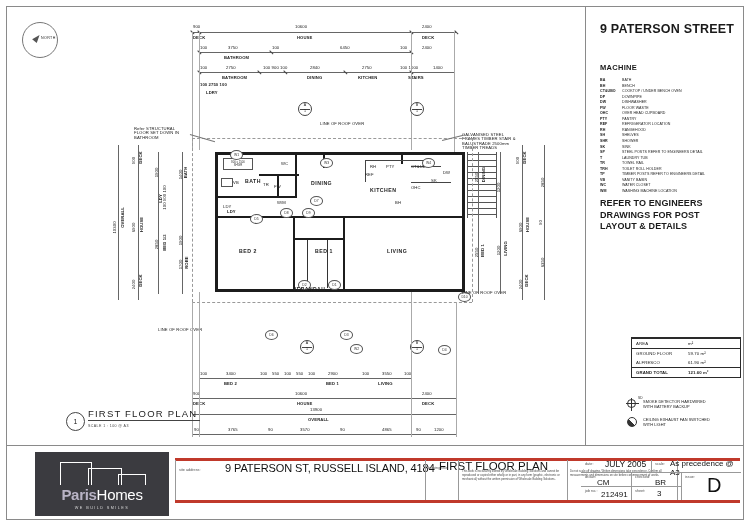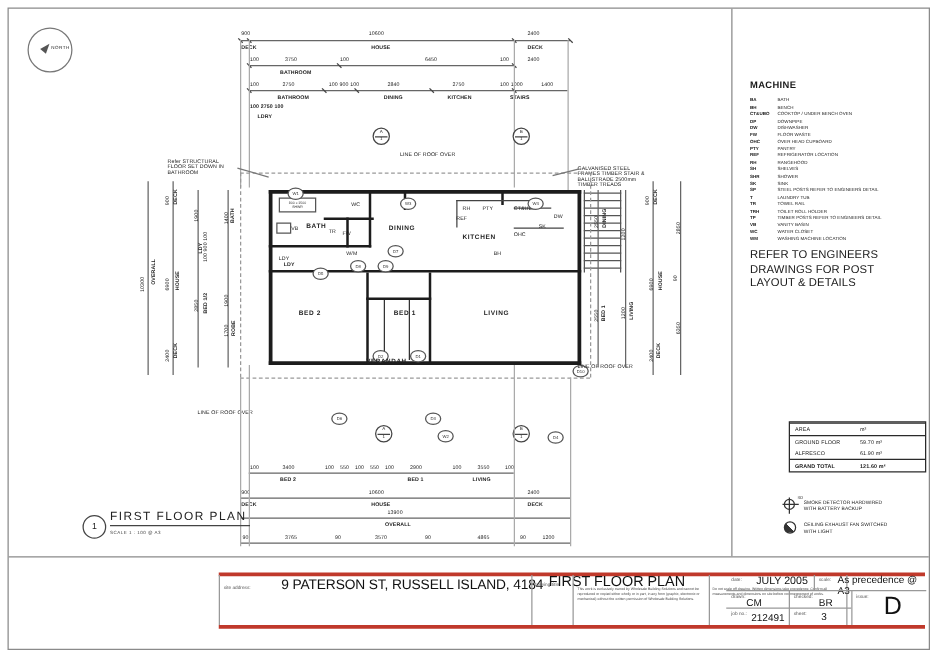--- a/index.html
+++ b/index.html
@@ -10,21 +10,21 @@
   .vdiv{position:absolute;left:585px;top:7px;width:1px;height:438px;background:#8a8a8a;}
   .hdiv{position:absolute;left:7px;right:7px;top:445px;height:1px;background:#8a8a8a;}
 
   
   .addr-title{position:absolute;left:600px;top:22px;font-size:12.5px;font-weight:bold;letter-spacing:.2px;}
   .legend-hd{position:absolute;left:600px;top:63px;font-size:7.5px;font-weight:bold;letter-spacing:.3px;}
   .legend{position:absolute;left:600px;top:78px;width:135px;}
   .legend .lr{display:flex;font-size:3.6px;line-height:5.55px;letter-spacing:.05px;}
   .legend .lk{width:22px;flex:none;font-weight:bold;}
   .legend .lv{flex:1;}
-  .eng-note{position:absolute;left:600px;top:198px;font-size:9px;line-height:11.5px;font-weight:normal;letter-spacing:.1px;}
+  .eng-note{position:absolute;left:600px;top:198px;font-size:9px;line-height:11.5px;font-weight:bold;letter-spacing:.1px;}
 
   .size-box{position:absolute;left:631px;top:337px;width:108px;border:1px solid #2a2a2a;}
   .size-hd{font-size:10.5px;font-weight:bold;text-align:center;padding:2px 0 1px;letter-spacing:.2px;}
   .size-row{display:flex;font-size:4.3px;padding:2px 4px;letter-spacing:.1px;}
   .size-row .sk{width:52px;flex:none;}
   .size-row .sv{flex:1;}
   .size-sep{height:1px;background:#2a2a2a;}
   .size-tot{font-weight:bold;}
 
   .sym-note{position:absolute;left:625px;top:398px;width:115px;}
@@ -102,20 +102,21 @@
 <div class="sheet">
   <div class="frame"></div>
   <div class="vdiv"></div>
   <div class="hdiv"></div>
 
   <div class="north">
     <span class="arw"></span>
     <span class="nn">NORTH</span>
   </div>
 
+  <div class="addr-title">9 PATERSON STREET</div>
   <div class="legend-hd">MACHINE</div>
   <div class="legend" id="legend-list">
       <div class="lr">
         <span class="lk">BA</span>
         <span class="lv">BATH</span>
       </div>
       <div class="lr">
         <span class="lk">BH</span>
         <span class="lv">BENCH</span>
       </div>
@@ -500,20 +501,31 @@
       <span>1</span>
     </div>
     <div class="ffp">
       <div class="t">FIRST FLOOR PLAN</div>
       <div class="ul"></div>
       <div class="s">SCALE  1 : 100 @ A3</div>
     </div>
   </div>
 
   <div class="tb">
+    <div class="logo">
+      <div class="sky">
+        <span class="b1"></span>
+          <span class="b2"></span>
+          <span class="b3"></span>
+      </div>
+      <div class="wm">
+        <span class="p">Paris</span><span class="h">Homes</span>
+      </div>
+      <div class="tagline">WE BUILD SMILES</div>
+    </div>
 
     <div class="redbar" style="left:168px;top:12px;width:565px;"></div>
     <div class="redbar" style="left:168px;top:54px;width:565px;"></div>
 
     <div class="tb-lbl" style="left:172px;top:22px;">site address:</div>
     <div class="tb-val" style="left:218px;top:16px;font-size:11px;letter-spacing:-.1px;">9 PATERSON ST, RUSSELL ISLAND, 4184</div>
 
     <div class="tb-lbl" style="left:420px;top:20px;">drawing title:</div>
     <div class="tb-val" style="left:432px;top:14px;font-size:11.5px;">FIRST FLOOR PLAN</div>
 

